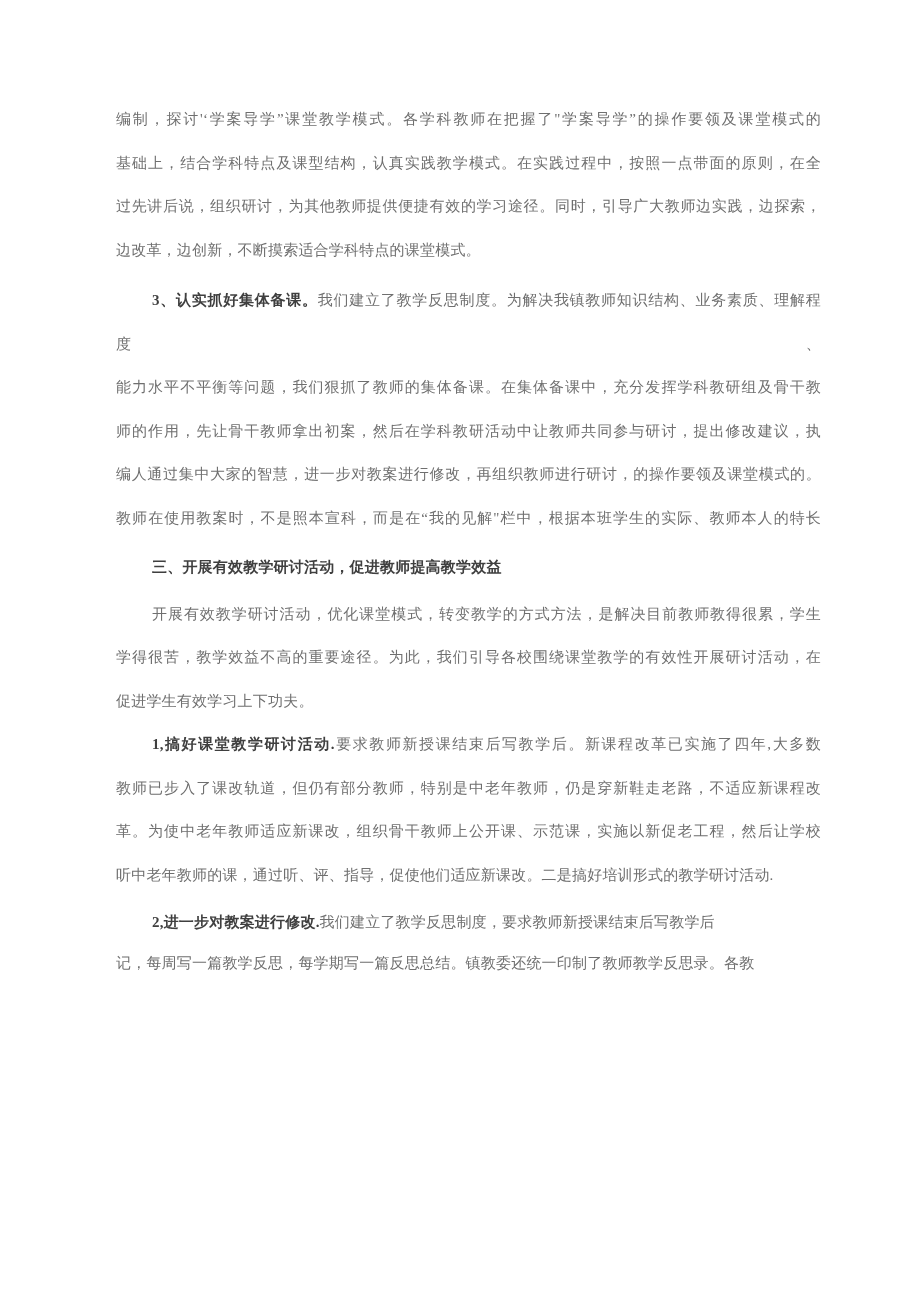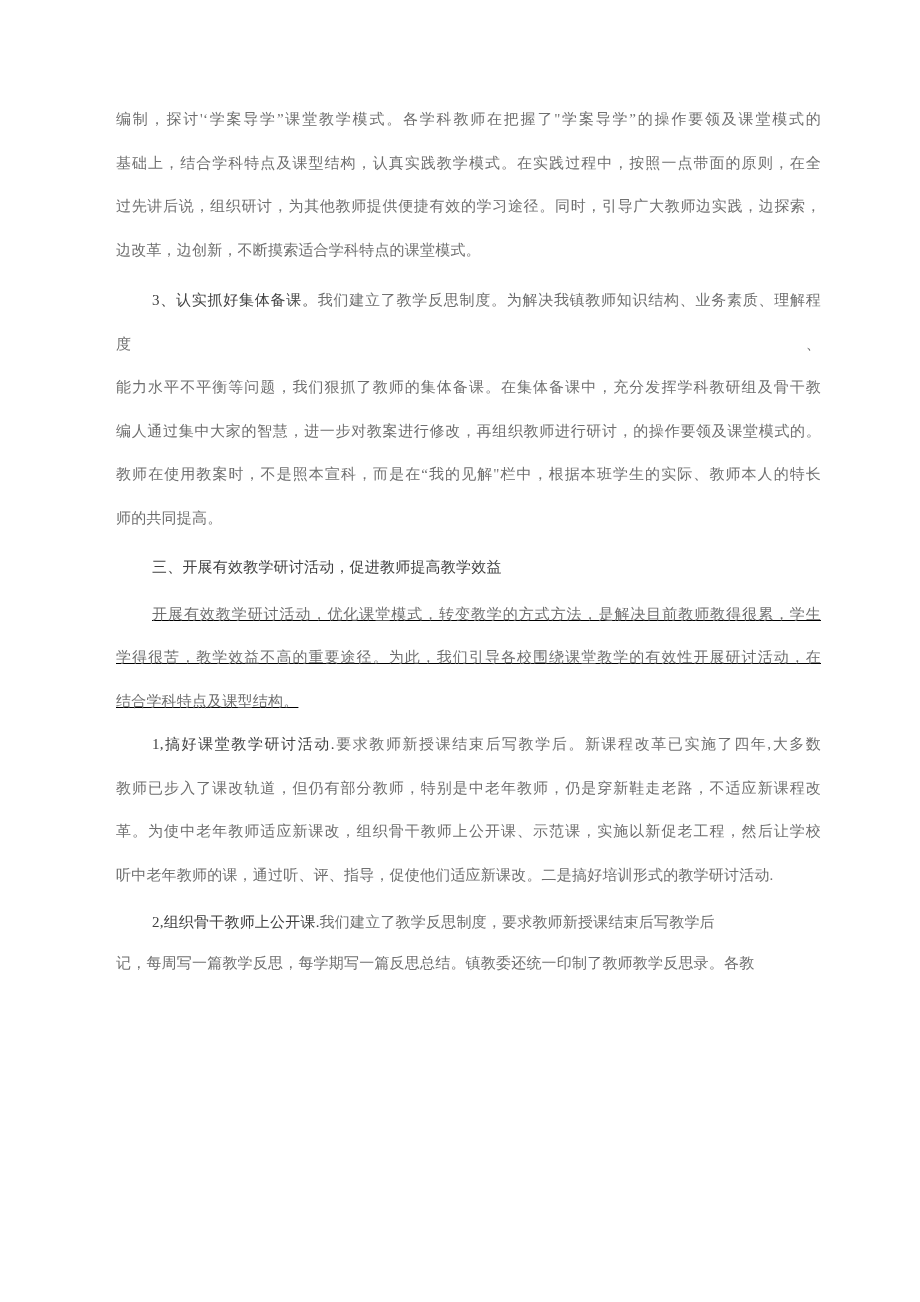--- a/index.html
+++ b/index.html
@@ -20,21 +20,21 @@
     left: 116px;
     top: 98px;
     width: 705px;
   }
   .para {
     margin: 0;
   }
   .p-continuation    { margin-top: 0; }
   .p-section-item    { margin-top: 7px; }
   .p-section-heading { margin-top: 6px; margin-bottom: 3px; }
-  .p-body            { margin-top: 0; text-decoration: underline; }
+  .p-body            { margin-top: 0; }
   .p-list-item       { margin-top: 0; }
   .p-reflection-item { margin-top: 5px; }
 
   .line {
     font-size: 15px;
     line-height: 43.5px;
     color: var(--text-color, #6f6f6f);
     text-align: justify;
     text-align-last: justify;
     letter-spacing: 0.2px;
@@ -43,54 +43,54 @@
     line-height: 41px;
   }
   .line.nofill {
     text-align: center;
     text-align-last: left;
   }
   .line.indent {
     text-indent: 36px;
   }
   .seg.bold {
-    font-weight: normal;
+    font-weight: bold;
     color: var(--bold-color, #404040);
   }
 </style>
 </head>
 <body>
 
 <div class="page">
   <div class="text-area">
       <div class="para p-continuation">
         <div class="line"><span class="seg">编制，探讨'‘学案导学”课堂教学模式。各学科教师在把握了"学案导学”的操作要领及课堂模式的</span></div>
         <div class="line"><span class="seg">基础上，结合学科特点及课型结构，认真实践教学模式。在实践过程中，按照一点带面的原则，在全</span></div>
         <div class="line"><span class="seg">过先讲后说，组织研讨，为其他教师提供便捷有效的学习途径。同时，引导广大教师边实践，边探索，</span></div>
         <div class="line nofill"><span class="seg">边改革，边创新，不断摸索适合学科特点的课堂模式。</span></div>
       </div>
       <div class="para p-section-item">
         <div class="line indent"><span class="seg bold">3、认实抓好集体备课。</span><span class="seg">我们建立了教学反思制度。为解决我镇教师知识结构、业务素质、理解程度、</span></div>
         <div class="line"><span class="seg">能力水平不平衡等问题，我们狠抓了教师的集体备课。在集体备课中，充分发挥学科教研组及骨干教</span></div>
+        <div class="line"><span class="seg">师的作用，先让骨干教师拿出初案，然后在学科教研活动中让教师共同参与研讨，提出修改建议，执</span></div>
         <div class="line"><span class="seg">编人通过集中大家的智慧，进一步对教案进行修改，再组织教师进行研讨，的操作要领及课堂模式的。</span></div>
         <div class="line"><span class="seg">教师在使用教案时，不是照本宣科，而是在“我的见解"栏中，根据本班学生的实际、教师本人的特长</span></div>
-        <div class="line nofill"><span class="seg">师的共同提高。</span></div>
       </div>
       <div class="para p-section-heading">
         <div class="line nofill indent"><span class="seg bold">三、开展有效教学研讨活动，促进教师提高教学效益</span></div>
       </div>
       <div class="para p-body">
         <div class="line indent"><span class="seg">开展有效教学研讨活动，优化课堂模式，转变教学的方式方法，是解决目前教师教得很累，学生</span></div>
         <div class="line"><span class="seg">学得很苦，教学效益不高的重要途径。为此，我们引导各校围绕课堂教学的有效性开展研讨活动，在</span></div>
-        <div class="line nofill"><span class="seg">结合学科特点及课型结构。</span></div>
+        <div class="line nofill"><span class="seg">促进学生有效学习上下功夫。</span></div>
       </div>
       <div class="para p-list-item">
         <div class="line indent"><span class="seg bold">1,搞好课堂教学研讨活动.</span><span class="seg">要求教师新授课结束后写教学后。新课程改革已实施了四年,大多数</span></div>
         <div class="line"><span class="seg">教师已步入了课改轨道，但仍有部分教师，特别是中老年教师，仍是穿新鞋走老路，不适应新课程改</span></div>
         <div class="line"><span class="seg">革。为使中老年教师适应新课改，组织骨干教师上公开课、示范课，实施以新促老工程，然后让学校</span></div>
         <div class="line nofill"><span class="seg">听中老年教师的课，通过听、评、指导，促使他们适应新课改。二是搞好培训形式的教学研讨活动.</span></div>
       </div>
       <div class="para p-reflection-item">
-        <div class="line nofill indent"><span class="seg bold">2,组织骨干教师上公开课.</span><span class="seg">我们建立了教学反思制度，要求教师新授课结束后写教学后</span></div>
+        <div class="line nofill indent"><span class="seg bold">2,进一步对教案进行修改.</span><span class="seg">我们建立了教学反思制度，要求教师新授课结束后写教学后</span></div>
         <div class="line nofill"><span class="seg">记，每周写一篇教学反思，每学期写一篇反思总结。镇教委还统一印制了教师教学反思录。各教</span></div>
       </div>
     </div>
 </div>
 
 </body></html>

